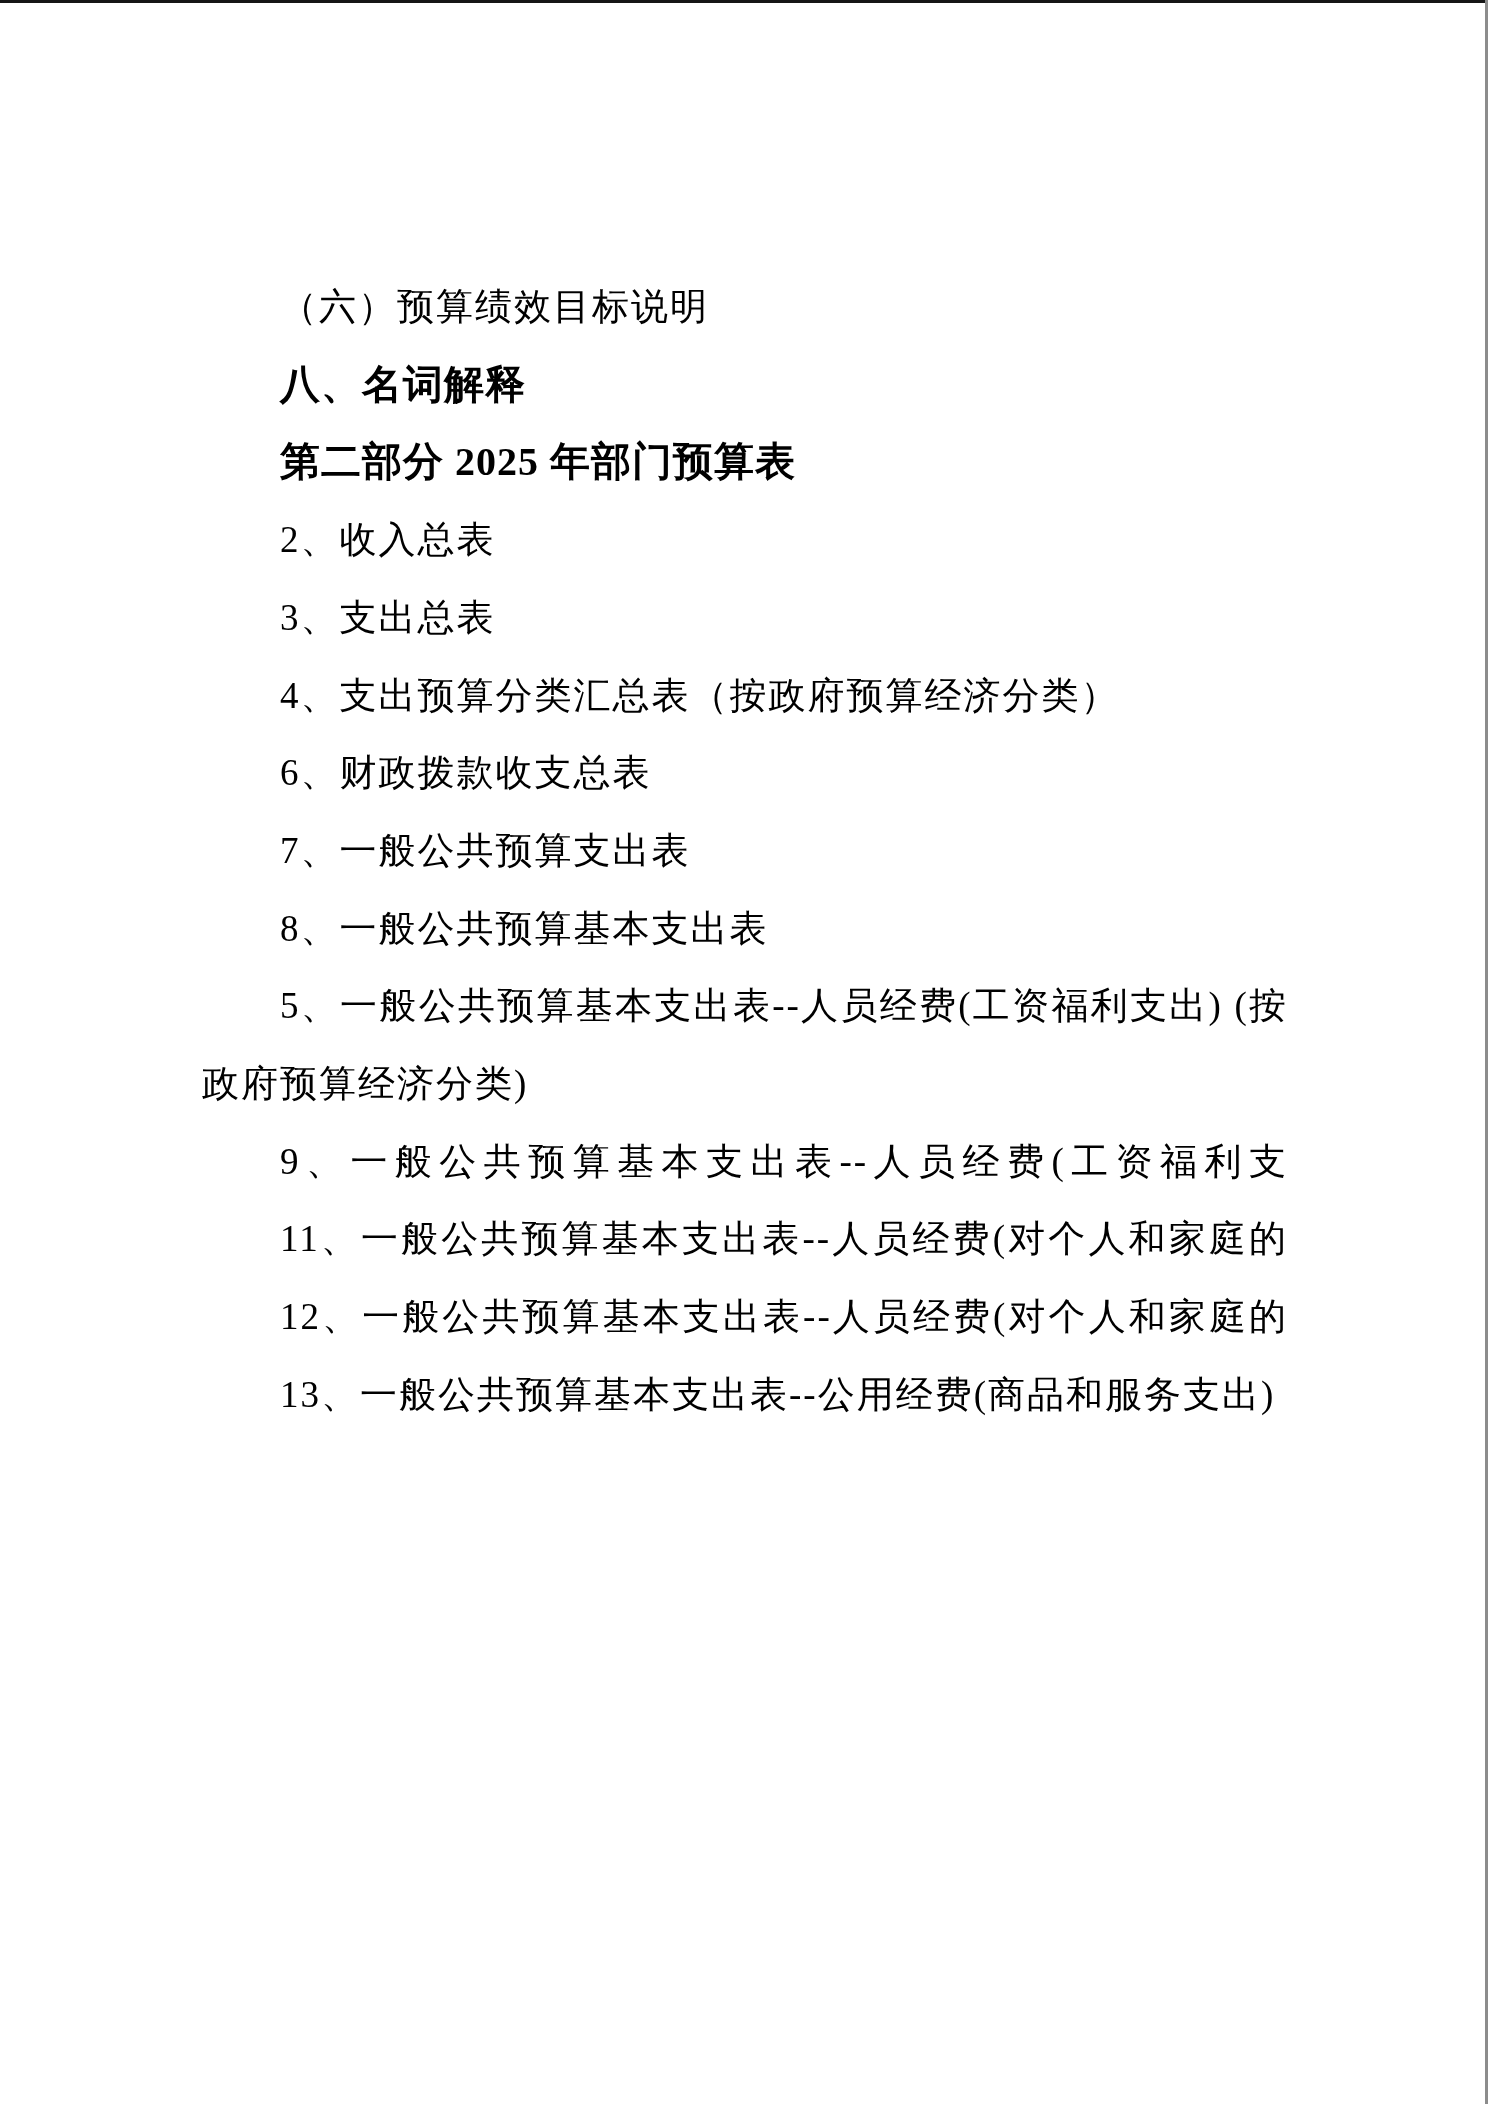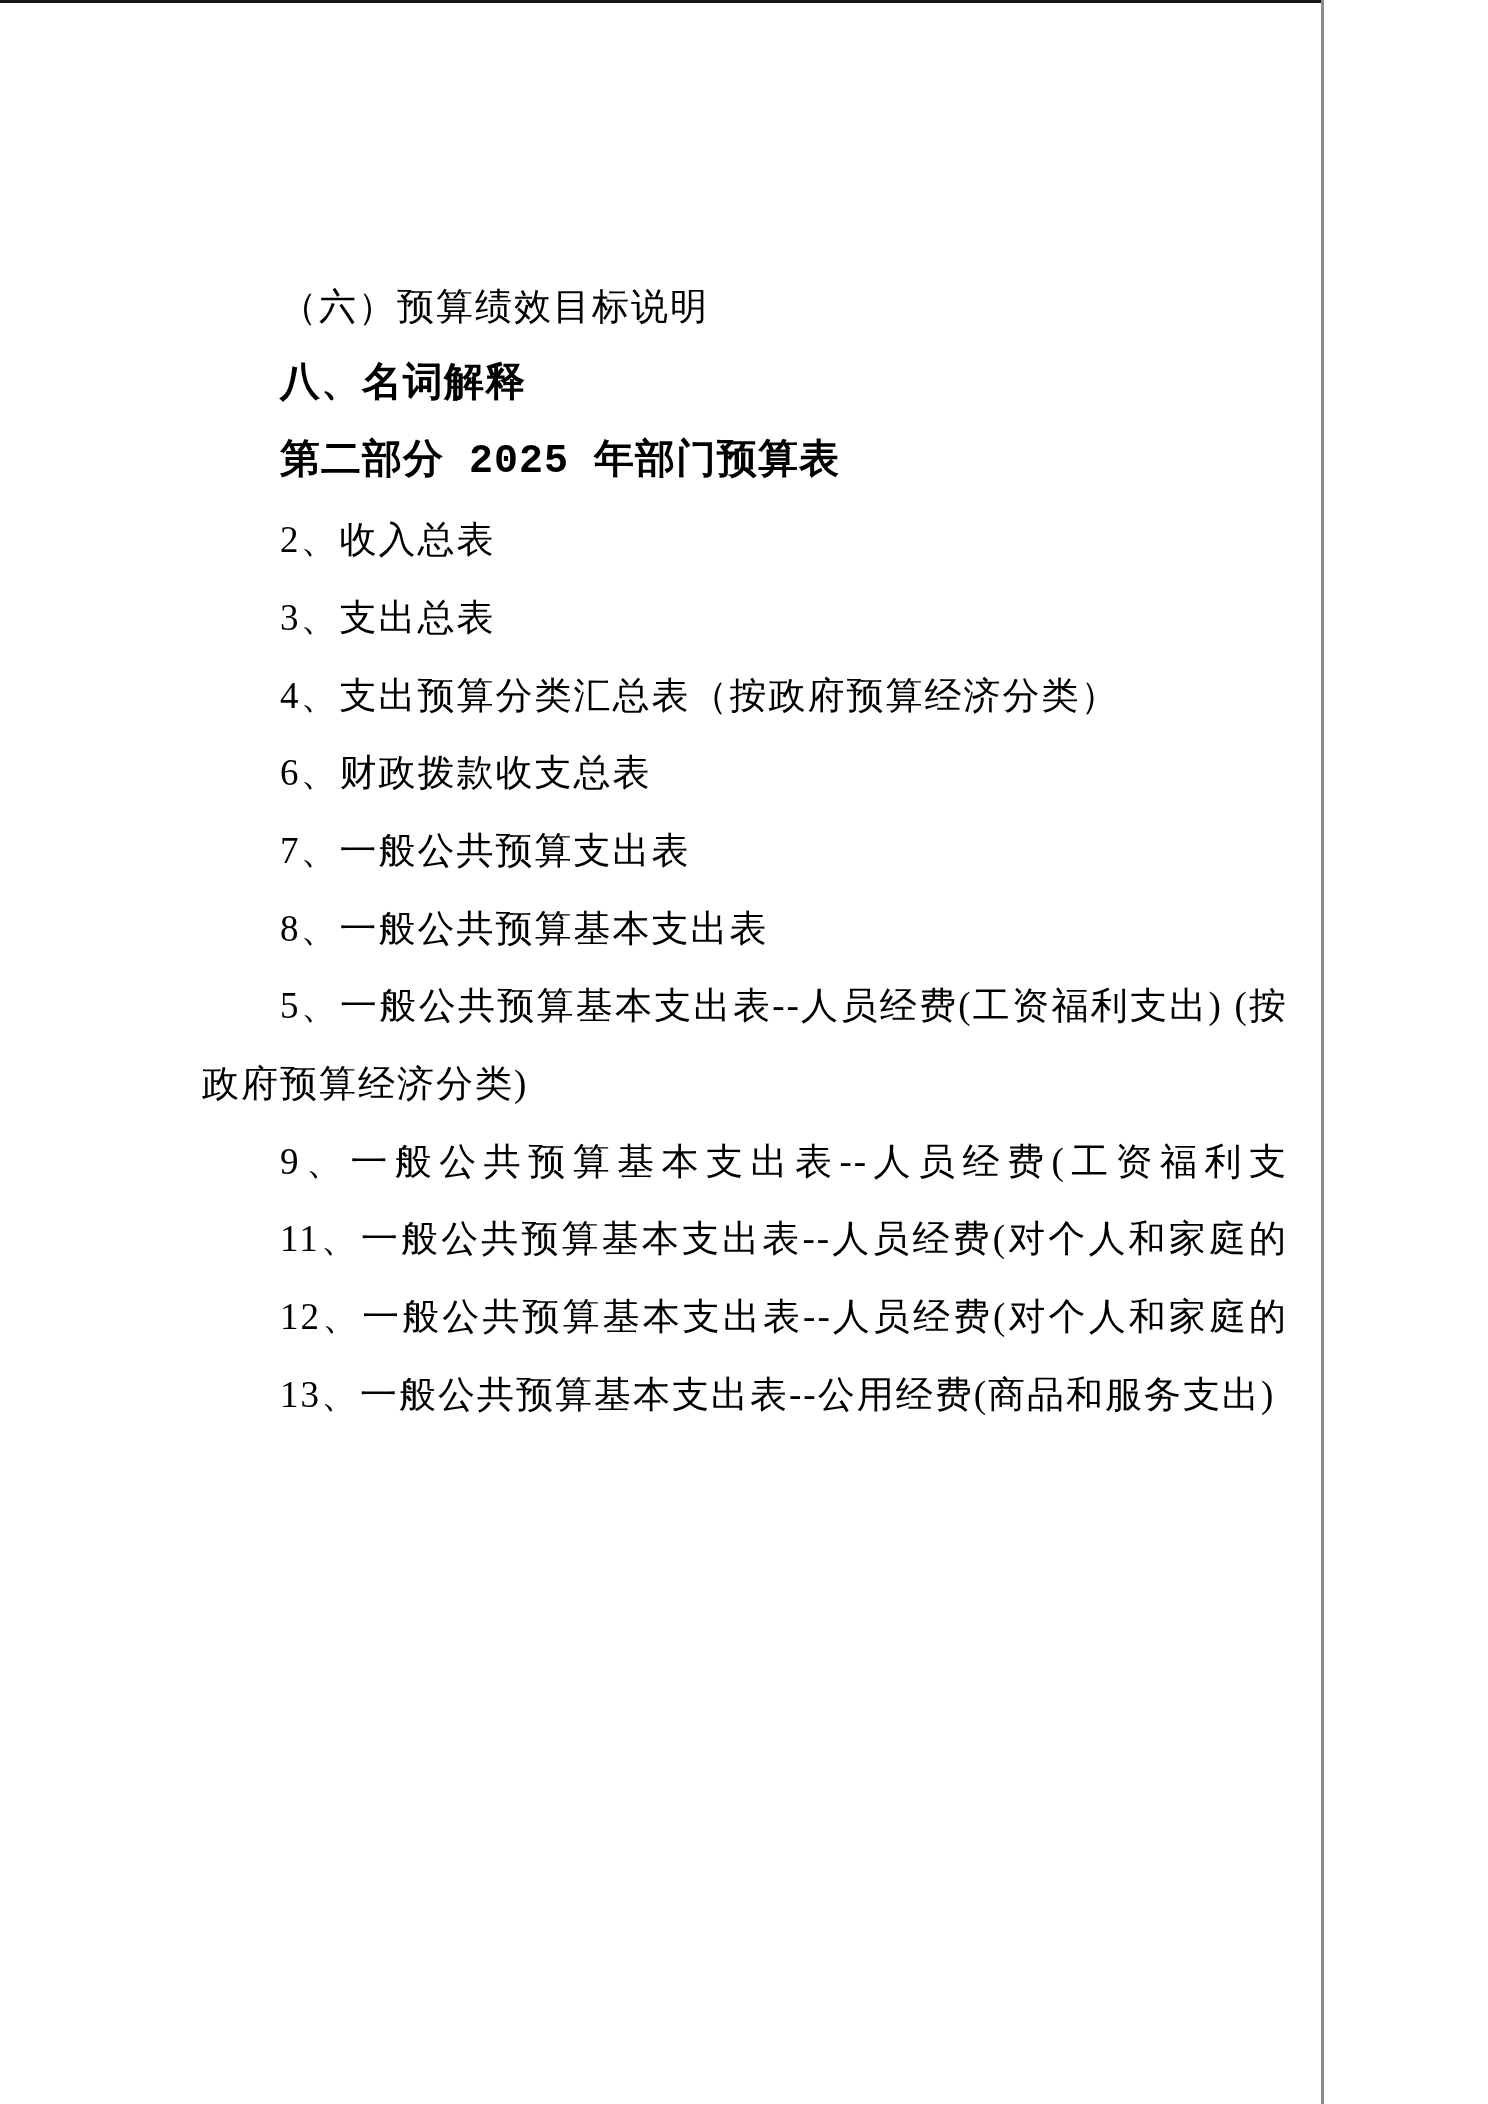--- a/index.html
+++ b/index.html
@@ -2,21 +2,21 @@
 <html><head>
 <meta charset="utf-8">
 <style>
   html, body {
     margin: 0;
     padding: 0;
     background: #ffffff;
   }
   .page {
     position: relative;
-    width: 1324px;
+    width: 1488px;
     height: 2104px;
     background: #ffffff;
     overflow: hidden;
   }
   .top-border {
     position: absolute;
     top: 0;
     left: 0;
     width: 100%;
     height: 3px;
@@ -41,21 +41,21 @@
     line-height: 77.7px;
   }
   .line {
     margin: 0;
     padding: 0;
   }
   .line.body {
     letter-spacing: 2px;
   }
   .line.heading {
-    font-family: Liberation Mono, monospace;
+    font-family: Liberation Serif, serif;
     font-weight: bold;
     font-size: 40px;
     letter-spacing: 1px;
   }
   .line.indent {
     text-indent: 78px;
   }
   .line.justify {
     text-align: justify;
     text-align-last: justify;

